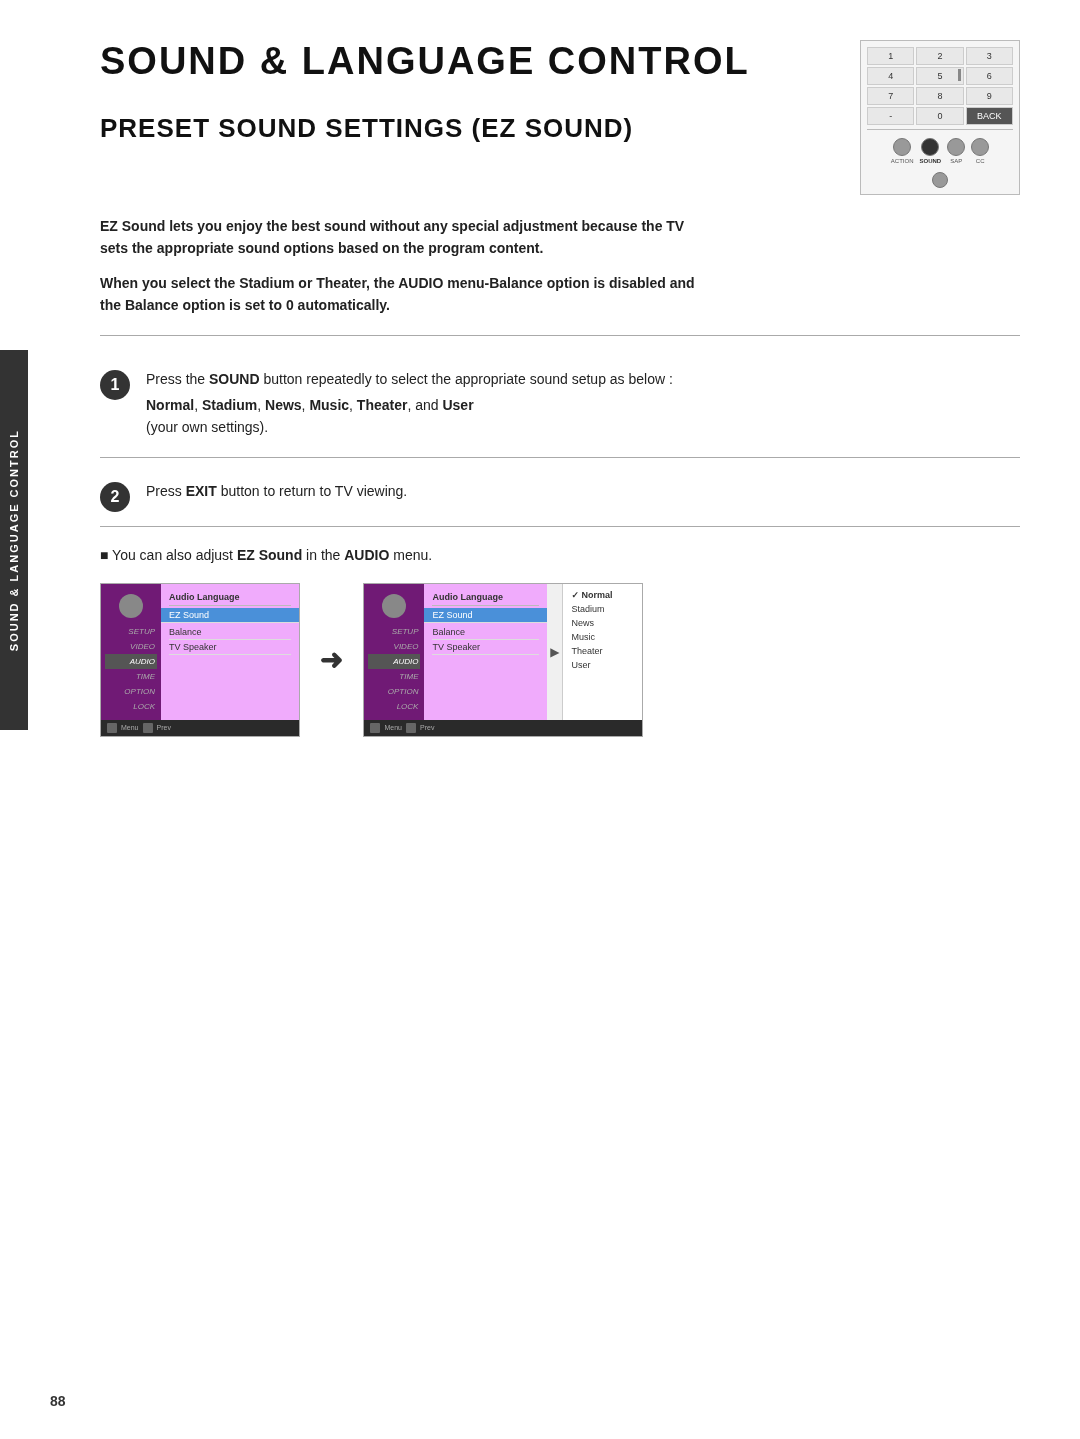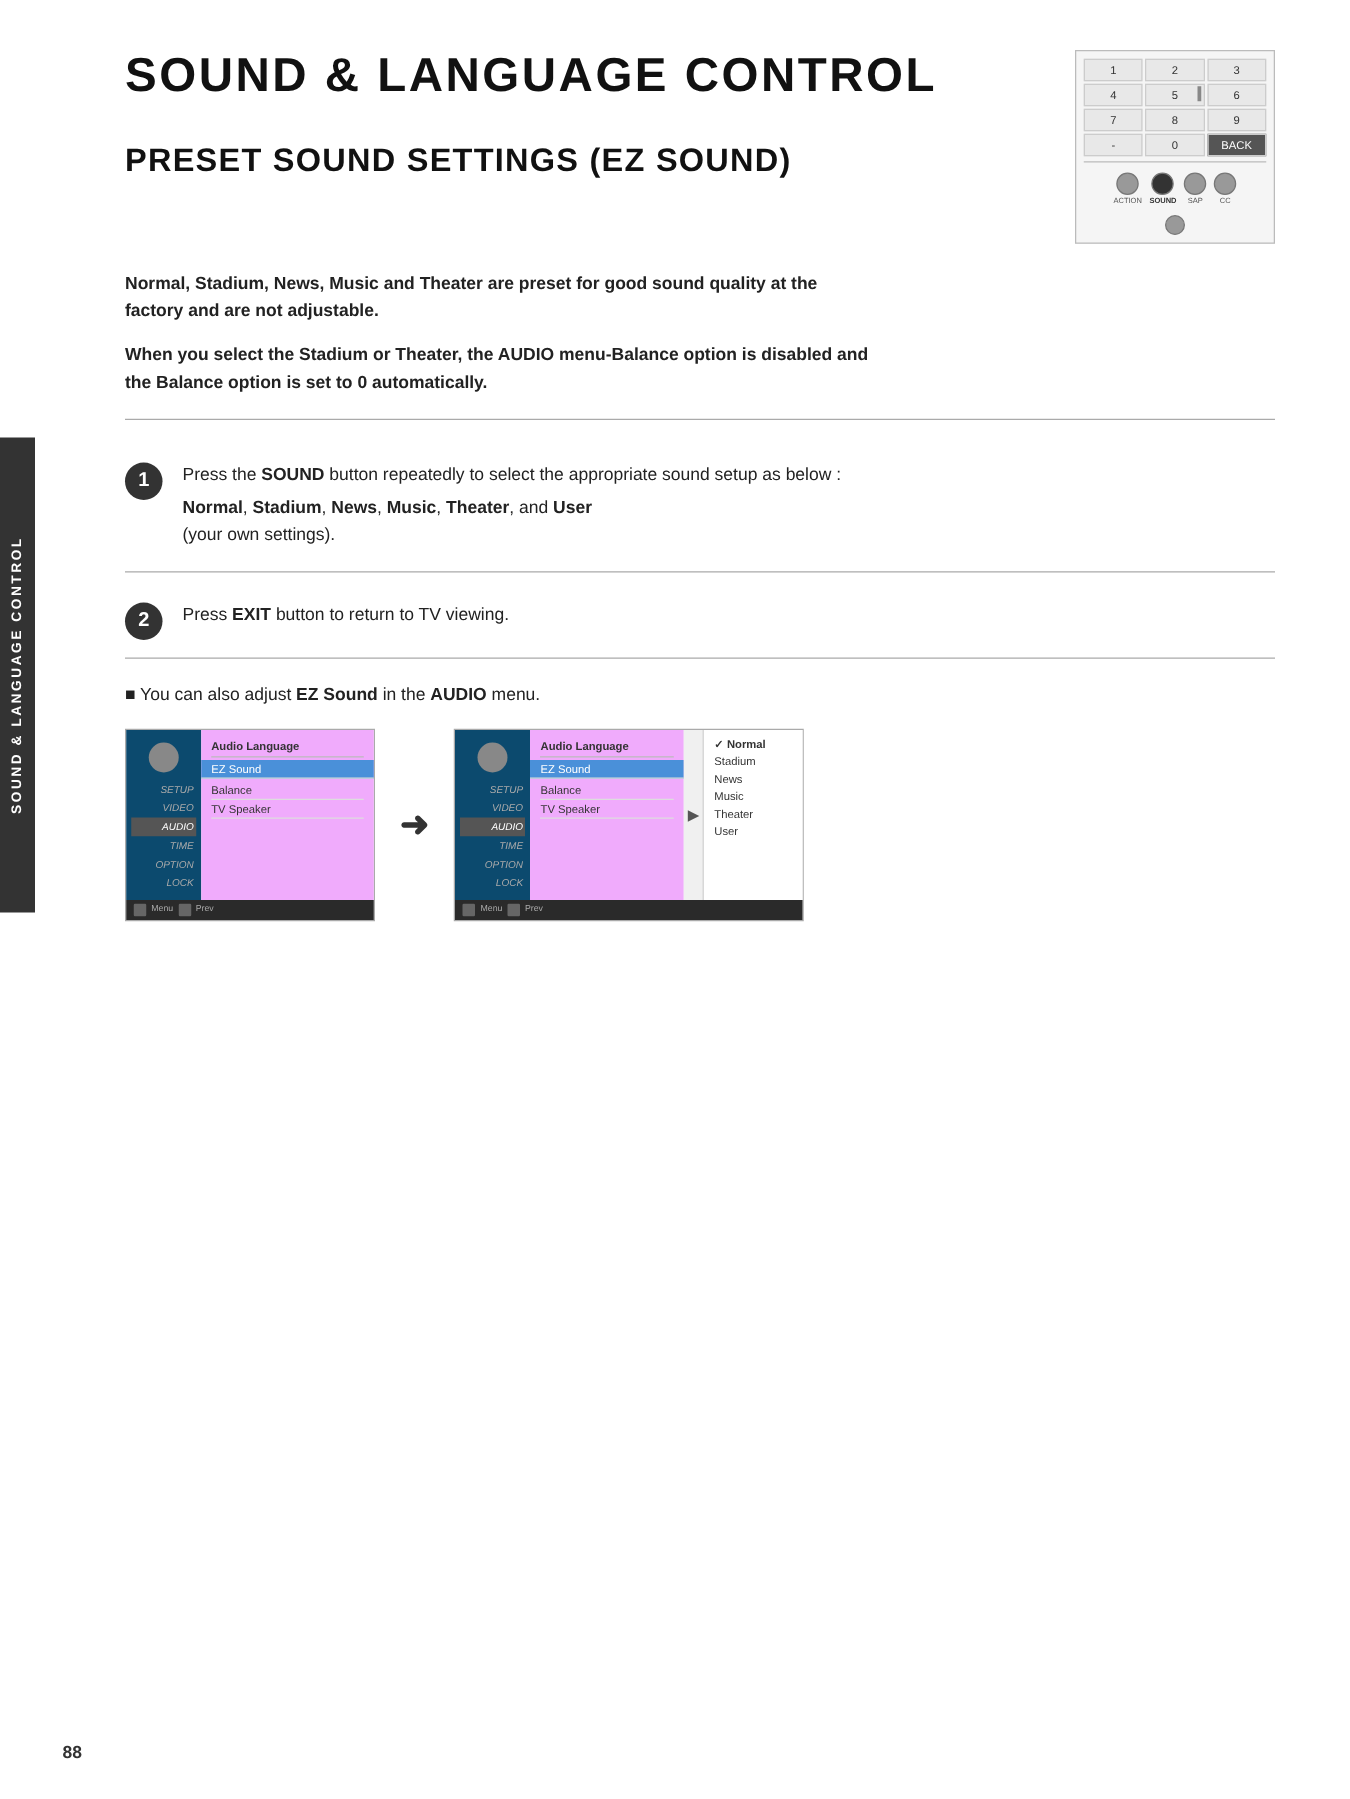--- a/index.html
+++ b/index.html
@@ -187,21 +187,21 @@
     .menu-box {
       border: 1px solid #aaa;
       background: #fff;
       min-width: 180px;
     }
     .menu-sidebar {
       display: flex;
     }
     .menu-left-bar {
       width: 60px;
-      background: #0c4a6e;
+      background: #701a75;
       padding: 6px 4px;
     }
     .menu-left-item {
       font-size: 8px;
       color: #aaa;
       padding: 3px 2px;
       text-align: right;
       font-style: italic;
     }
     .menu-left-item.highlight {
@@ -322,21 +322,21 @@
         </div>
         <div style="display:flex;justify-content:center;margin-top:4px;">
           <div class="remote-single-btn" style="width:16px;height:16px;"></div>
         </div>
       </div>
     </div>
   </div>
 
   <div style="max-width:600px;">
     <p class="body-text">
-      <b>Normal, Stadium, News, Music and Theater are preset for good sound quality at the factory and are not adjustable.</b>
+      <b>EZ Sound lets you enjoy the best sound without any special adjustment because the TV sets the appropriate sound options based on the program content.</b>
     </p>
     <p class="body-text">
       <b>When you select the Stadium or Theater, the AUDIO menu-Balance option is disabled and the Balance option is set to 0 automatically.</b>
     </p>
   </div>
 
   <hr class="divider">
 
   <div class="step">
     <div class="step-number">1</div>

